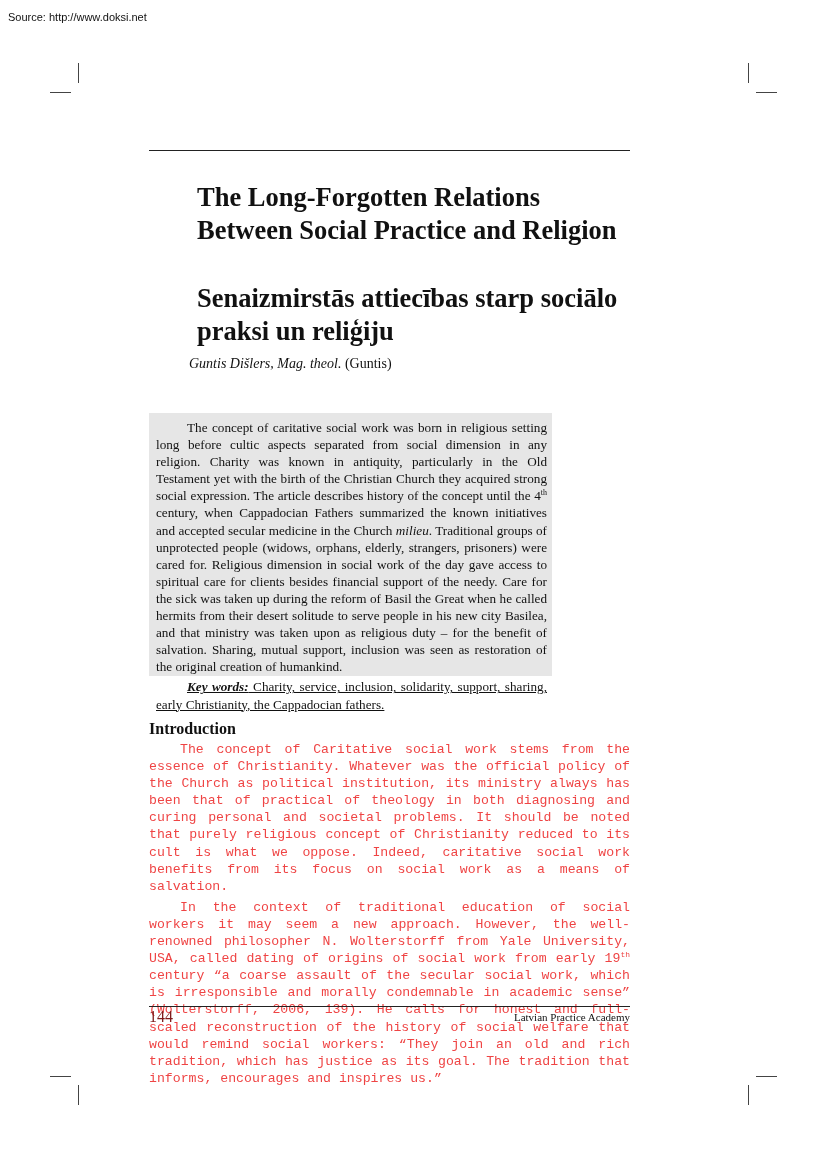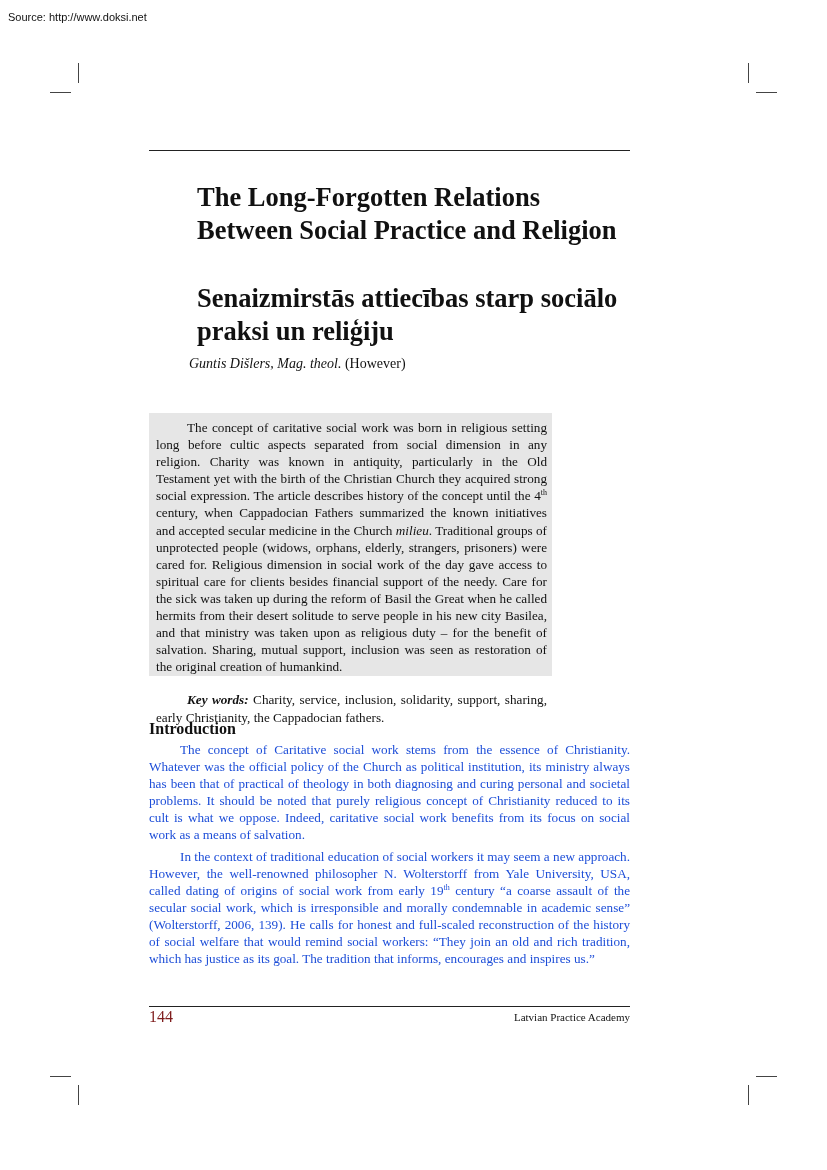--- a/index.html
+++ b/index.html
@@ -7,23 +7,23 @@
   .source { position:absolute; left:8px; top:11px; font-family:"Liberation Sans", sans-serif; font-size:11px; color:#111; }
   .mark { position:absolute; background:#444; }
   .mark.v { width:1px; height:20px; }
   .mark.h { height:1px; width:21px; }
   .rule { position:absolute; left:149px; width:481px; height:1px; background:#222; }
   .title { position:absolute; left:189px; font-family:"Liberation Serif", serif; font-weight:bold; font-size:26.5px; line-height:33px; color:#111; margin:8px; white-space:nowrap; }
   .author { position:absolute; left:189px; top:356px; font-family:"Liberation Serif", serif; font-size:14px; color:#111; }
   .author i { font-style:italic; }
   .abstract { position:absolute; left:149px; top:413px; width:403px; height:263px; background:#e6e6e6; box-sizing:border-box; padding:6px 5px 0 7px; font-family:"Liberation Serif", serif; font-size:13.2px; line-height:17.1px; text-align:justify; color:#111; }
   .abstract p { margin:0; text-indent:31px; }
-  .abstract p.kw { margin-top:16px; }
+  .abstract p.kw { margin-top:3px;text-decoration:underline; }
   .heading { position:absolute; left:149px; top:720px; font-family:"Liberation Serif", serif; font-weight:bold; font-size:16px; color:#111; margin:0; }
-  .body { position:absolute; left:149px; top:741px; width:481px; font-family:Liberation Serif, serif; font-size:13.2px; line-height:17.1px; text-align:justify; color:#1d4ed8; }
+  .body { position:absolute; left:149px; top:741px; width:481px; font-family:Liberation Mono, monospace; font-size:13.2px; line-height:17.1px; text-align:justify; color:#ef4444; }
   .body p { margin:0 0 4px 0; text-indent:31px; }
   sup { font-size:8px; line-height:0; vertical-align:super; }
   .footer-num { position:absolute; left:149px; top:1008px; font-family:"Liberation Serif", serif; font-size:16px; color:#7f1d1d; }
   .footer-pub { position:absolute; right:197px; top:1011px; font-family:"Liberation Serif", serif; font-size:11px; color:#111; }
 </style>
 </head>
 <body>
 
 <div class="source">Source: http://www.doksi.net</div>
 
@@ -43,21 +43,21 @@
   <span>Between Social Practice and Religion</span>
 </h1>
 
 <h1 class="title" style="top:274px;">
   <span>Senaizmirstās attiecības starp sociālo</span><br>
   <span>praksi un reliģiju</span>
 </h1>
 
 <div class="author">
   <i>Guntis Dišlers, Mag. theol.</i>
-  <span>(However)</span>
+  <span>(Guntis)</span>
 </div>
 
 <div class="abstract">
   <p><span>The concept of caritative social work was born in religious setting long before cultic aspects separated from social dimension in any religion. Charity was known in antiquity, particularly in the Old Testament yet with the birth of the Christian Church they acquired strong social expression. The article describes history of the concept until the 4</span><sup>th</sup><span> century, when Cappadocian Fathers summarized the known initiatives and accepted secular medicine in the Church </span><i>milieu</i><span>. Traditional groups of unprotected people (widows, orphans, elderly, strangers, prisoners) were cared for. Religious dimension in social work of the day gave access to spiritual care for clients besides financial support of the needy. Care for the sick was taken up during the reform of Basil the Great when he called hermits from their desert solitude to serve people in his new city Basilea, and that ministry was taken upon as religious duty – for the benefit of salvation. Sharing, mutual support, inclusion was seen as restoration of the original creation of humankind.</span></p>
   <p class="kw"><b><i>Key words:</i></b><span> Charity, service, inclusion, solidarity, support, sharing, early Christianity, the Cappadocian fathers.</span></p>
 </div>
 
 <h2 class="heading">Introduction</h2>
 
 <div class="body">

